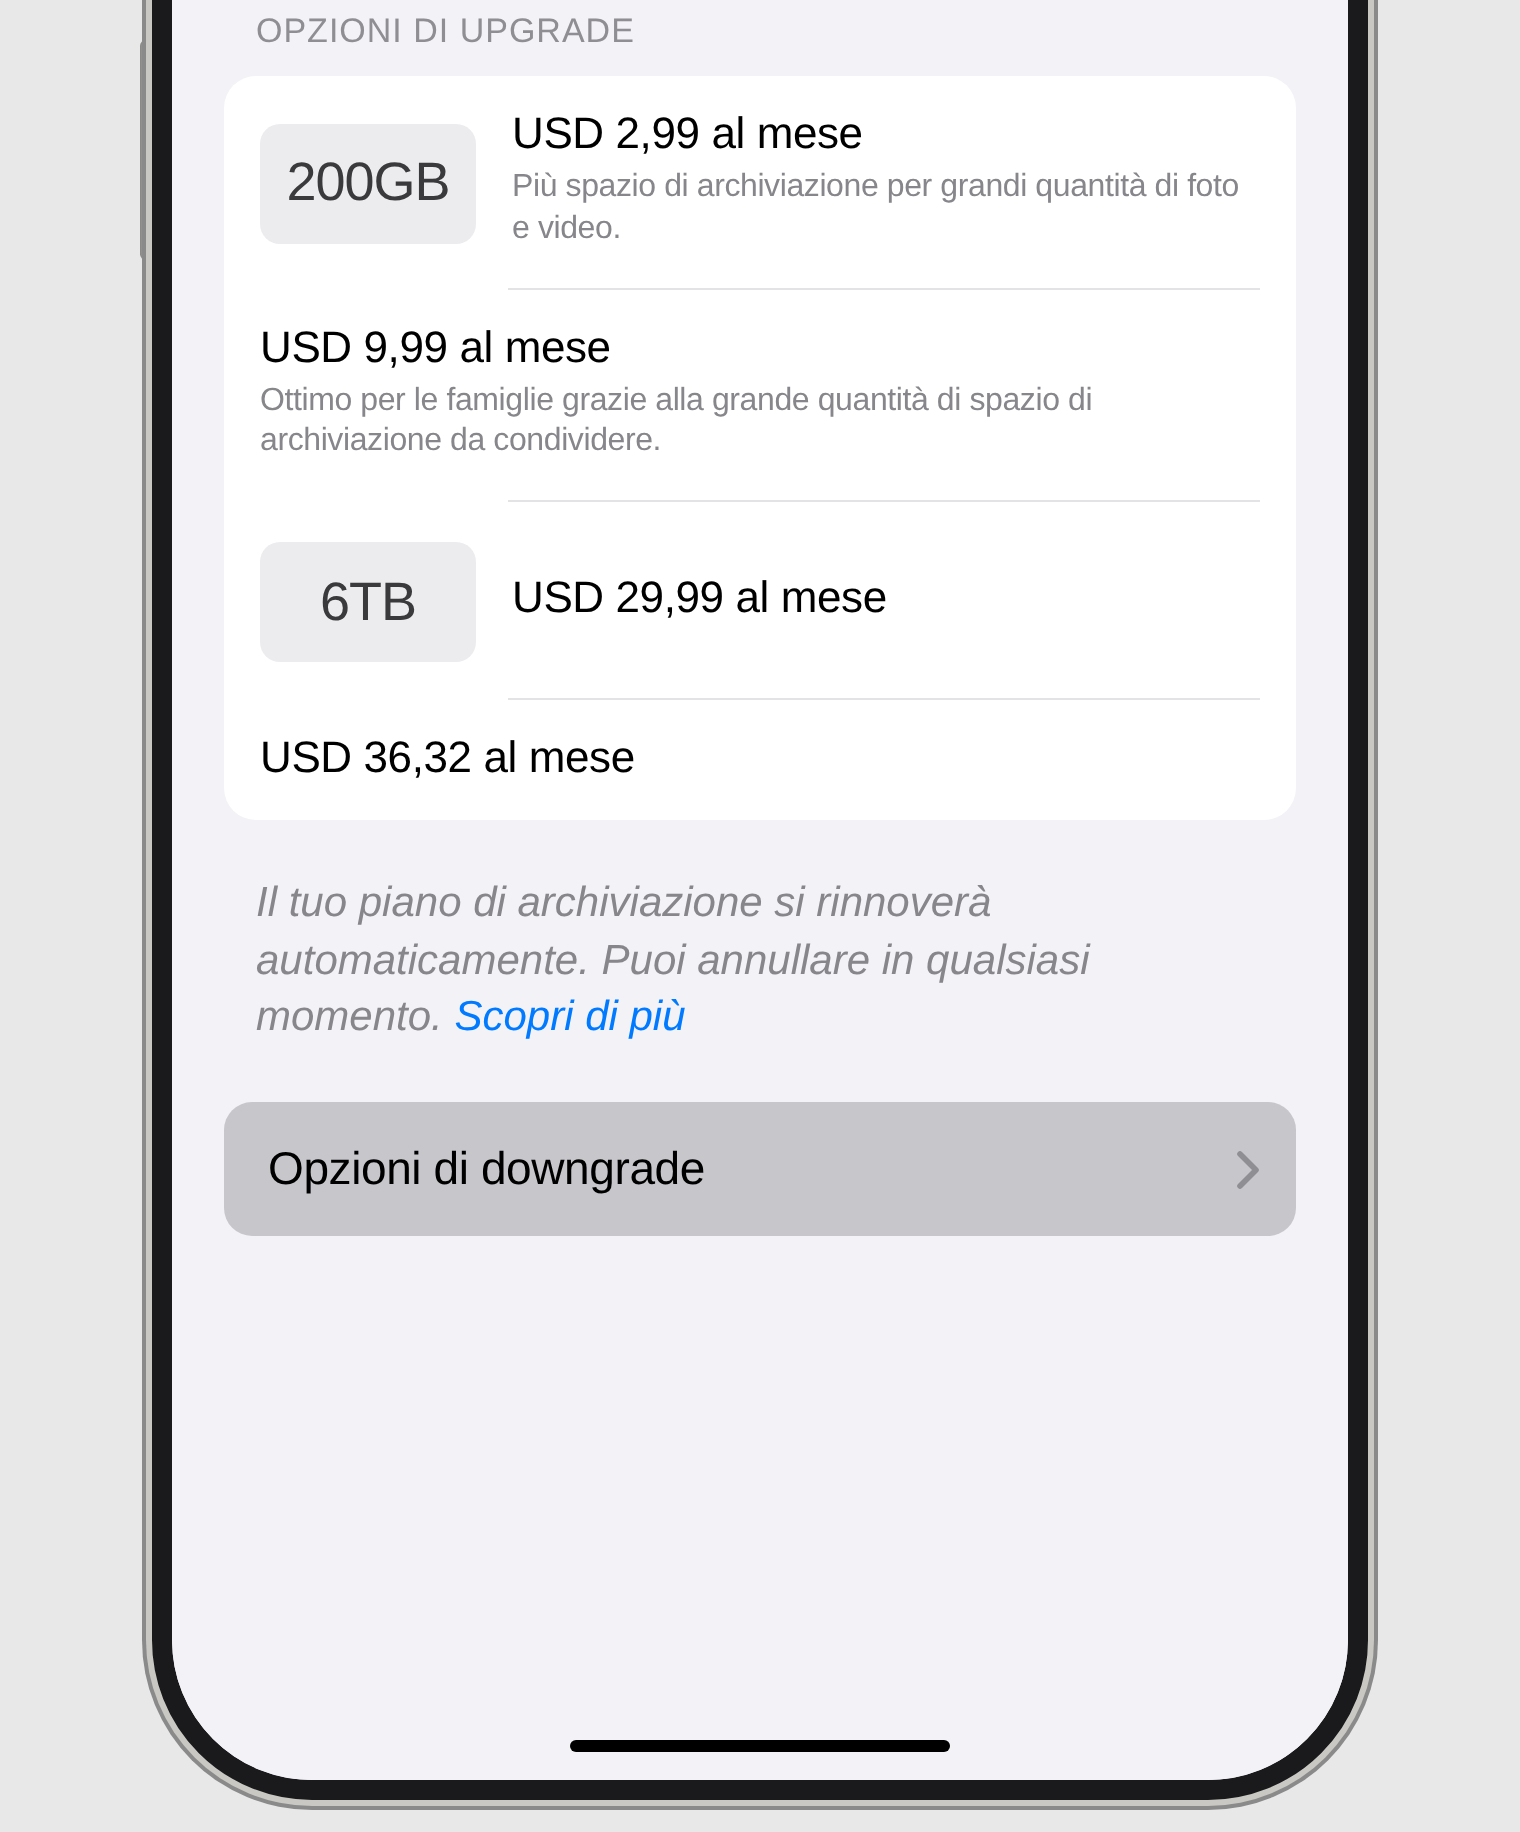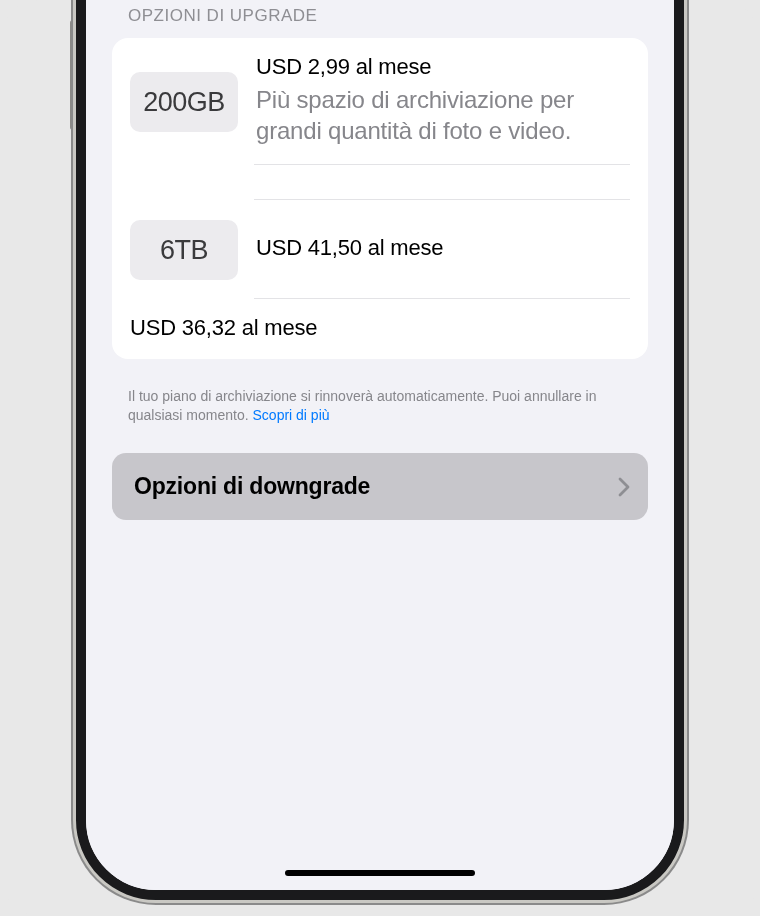--- a/index.html
+++ b/index.html
@@ -94,47 +94,48 @@
       gap: 4px;
       padding-top: 0;
     }
     .plan-price {
       font-size: 22px;
       font-weight: 400;
       color: #000000;
       letter-spacing: -0.2px;
     }
     .plan-desc {
-      font-size: 24px;
+      font-size: 16px;
       font-weight: 400;
       color: #86868b;
       line-height: 1.3;
       letter-spacing: -0.2px;
     }
     .footer-text {
       padding: 28px 42px 0;
-      font-size: 14px;
+      font-size: 21px;
       color: #86868b;
       line-height: 1.35;
+      font-style: italic;
     }
     .footer-link {
       color: #007aff;
     }
     .downgrade-row {
       margin: 28px 26px 0;
       background: #c7c6cb;
       border-radius: 14px;
       padding: 20px 18px 20px 22px;
       display: flex;
       align-items: center;
       justify-content: space-between;
     }
     .downgrade-label {
       font-size: 23px;
-      font-weight: 700;
+      font-weight: 400;
       color: #000000;
       letter-spacing: -0.2px;
     }
     .chevron {
       width: 12px;
       height: 20px;
       flex-shrink: 0;
     }
     .chevron svg {
       width: 100%;
@@ -180,30 +181,34 @@
           </div>
           <div class="plan-text-wrap">
             <div class="plan-price">USD 2,99 al mese</div>
             <div class="plan-desc">Più spazio di archiviazione per grandi quantità di foto e video.</div>
           </div>
         </div>
 
         <div class="plan-text-wrap-sep"></div>
 
         <div class="plan-row">
+          <div class="plan-text-wrap">
+            <div class="plan-price">USD 9,99 al mese</div>
+            <div class="plan-desc">Ottimo per le famiglie grazie alla grande quantità di spazio di archiviazione da condividere.</div>
+          </div>
         </div>
 
         <div class="plan-text-wrap-sep"></div>
 
         <div class="plan-row">
           <div class="plan-badge">
             <span class="plan-badge-text">6TB</span>
           </div>
           <div class="plan-text-wrap">
-            <div class="plan-price">USD 41,50 al mese</div>
+            <div class="plan-price">USD 29,99 al mese</div>
           </div>
         </div>
 
         <div class="plan-text-wrap-sep"></div>
 
         <div class="plan-row">
           <div class="plan-text-wrap">
             <div class="plan-price">USD 36,32 al mese</div>
           </div>
         </div>

